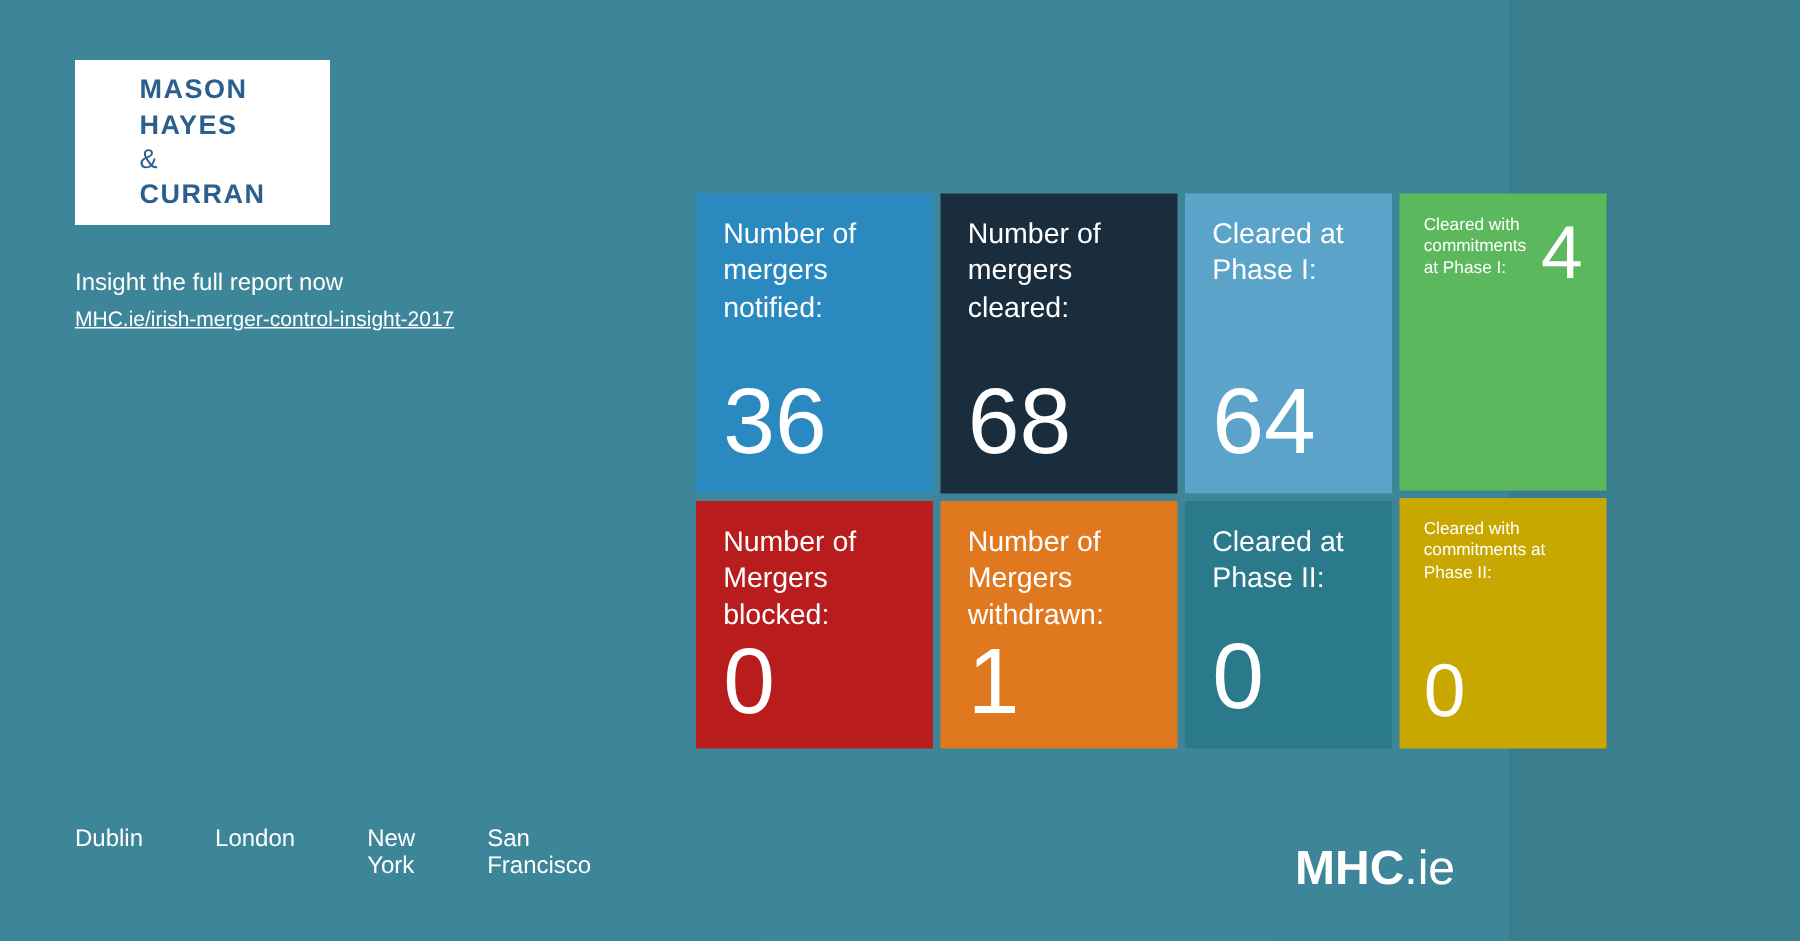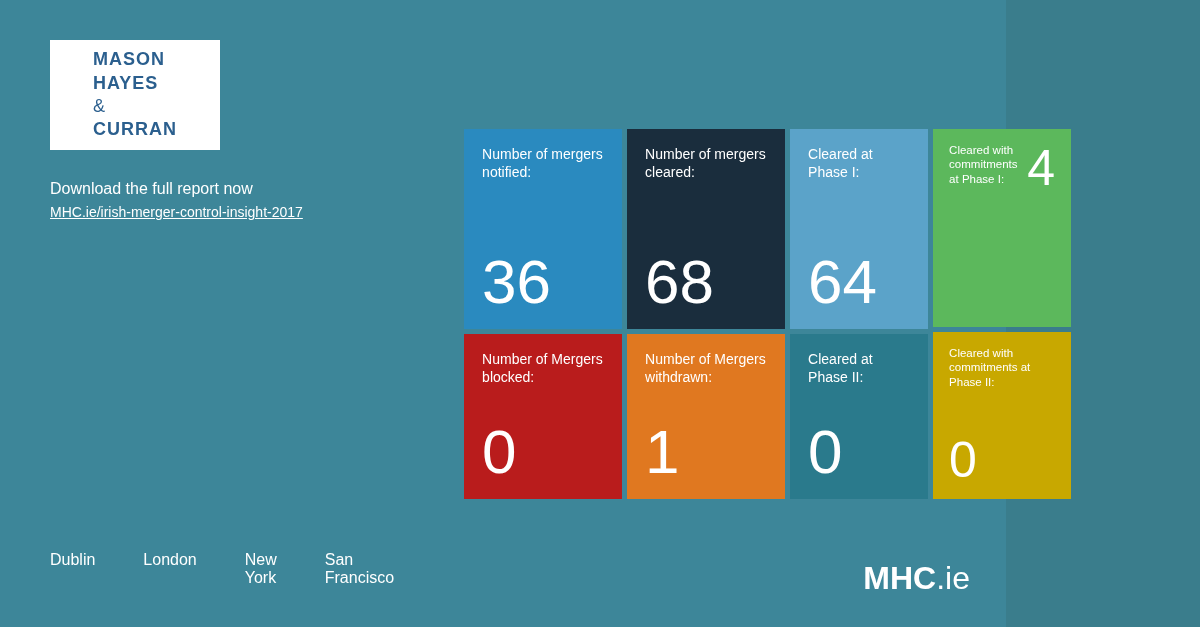--- a/index.html
+++ b/index.html
@@ -116,21 +116,21 @@
 
     .tile {
       display: flex;
       flex-direction: column;
       justify-content: space-between;
       padding: 16px 18px;
       position: relative;
     }
 
     .tile-label {
-      font-size: 14px;
+      font-size: 19px;
       font-weight: 400;
       color: white;
       line-height: 1.3;
     }
 
     
     .tile-blue { background-color: #2a8abf; }
     .tile-dark-navy { background-color: #1a2d3d; }
     .tile-light-blue { background-color: #5ba3c9; }
     .tile-green { background-color: #5cb85c; }
@@ -208,21 +208,21 @@
           <span>MASON</span><br>
           <span>HAYES</span><br>
           <span class="ampersand">&amp;</span><br>
           <span>CURRAN</span>
         </div>
       </div>
     </div>
 
 
     <div class="download-section">
-      <div class="download-text">Download the full report now</div>
+      <div class="download-text">Insight the full report now</div>
       <div class="download-link">MHC.ie/irish-merger-control-insight-2017</div>
     </div>
 
     <div class="offices-section">
       <div class="offices-list">
         <span class="office-name">Dublin</span>
         <span class="office-name">London</span>
         <span class="office-name">New York</span>
         <span class="office-name">San Francisco</span>
       </div>

